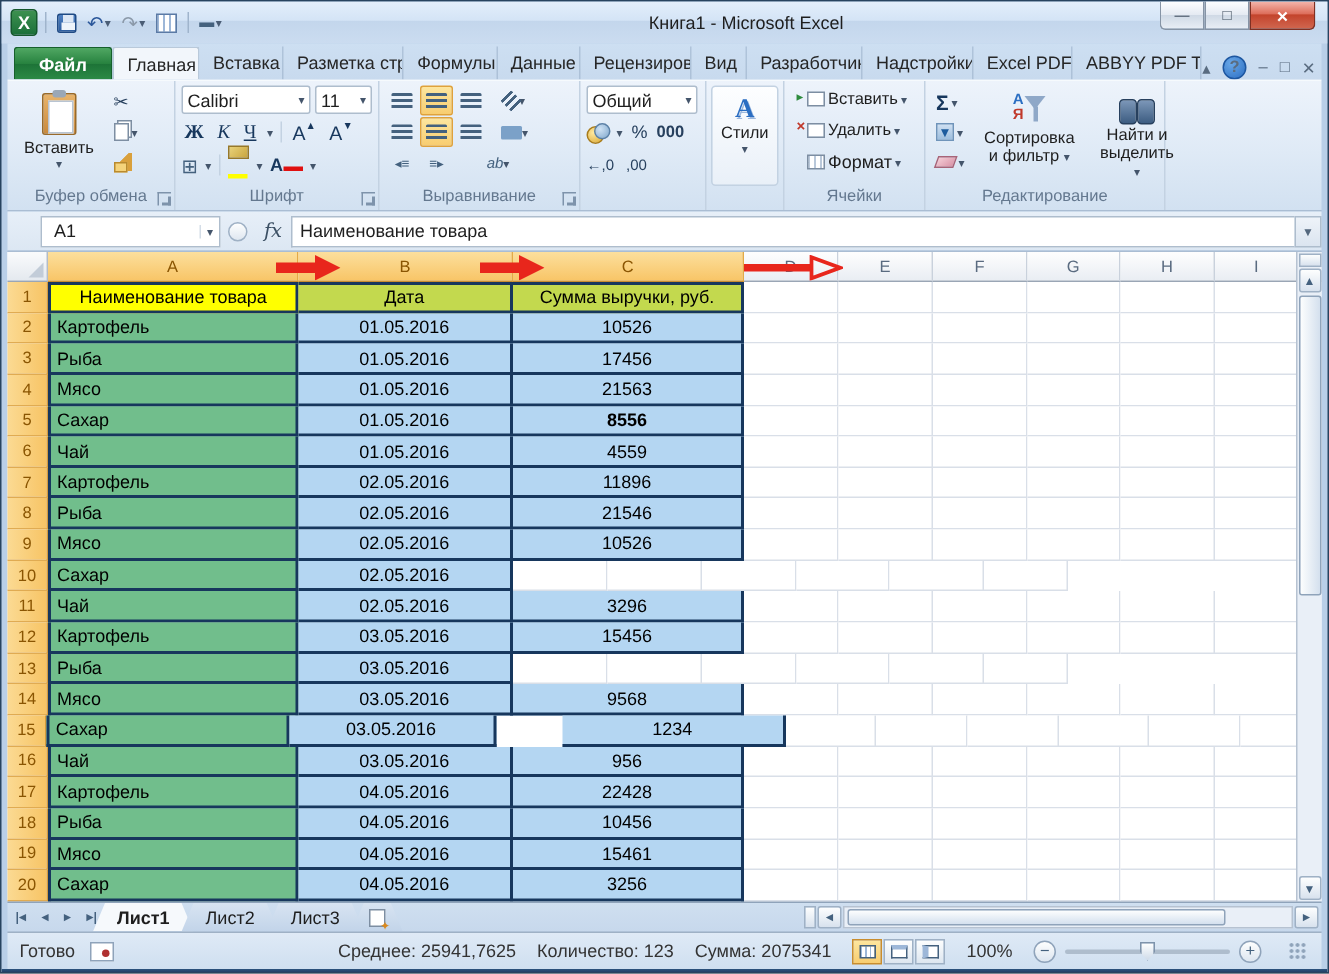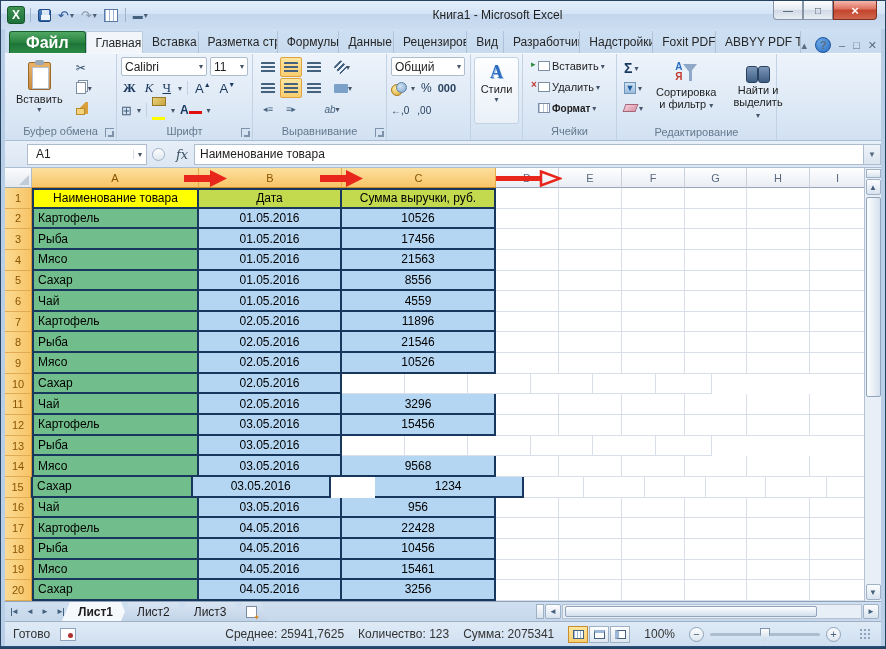--- a/index.html
+++ b/index.html
@@ -21,21 +21,21 @@
   .gridicon{ width:14px; height:13px; border:1px solid #5b7aa5; background:
     linear-gradient(#fff,#fff) , repeating-linear-gradient(90deg,#9db7d8 0 1px,#fff 1px 4px); background-blend-mode:multiply;}
   .title{ flex:1; text-align:center; font-size:12px; color:#1e1e1e; padding-right:40px;}
   .winbtns{ display:flex; position:absolute; right:8px; top:0; }
   .wbtn{ width:30px; height:19px; border:1px solid #8694a5; border-top:none; background:linear-gradient(180deg,#fdfeff,#e4eaf2 50%,#cfd9e5 51%,#e8eef5); font-size:10px; color:#3c4a5a; display:flex; align-items:center; justify-content:center; }
   .wbtn.min{ border-radius:0 0 0 4px; }
   .wbtn.close{ width:44px; background:linear-gradient(180deg,#f4b6ac,#dd6f5c 45%,#c3442c 50%,#d0664f); color:#fff; font-weight:bold; font-size:13px; border-radius:0 0 4px 0; border-color:#7e3023; }
 
   
   .tabrow{ position:absolute; left:4px; right:4px; top:28px; height:24px; background:linear-gradient(180deg,#cddff2,#c8daee); display:flex; align-items:flex-end; }
-  .ftab{ height:22px; margin-left:4px; padding:0 16px; background:linear-gradient(180deg,#50a763,#27823f 50%,#1d7337 51%,#2b8a46); border:1px solid #16602c; border-bottom:none; border-radius:3px 3px 0 0; color:#fff; font-size:16px; font-weight:bold; display:flex; align-items:center; }
+  .ftab{ height:22px; margin-left:4px; padding:0 16px; background:linear-gradient(180deg,#50a763,#27823f 50%,#1d7337 51%,#2b8a46); border:1px solid #16602c; border-bottom:none; border-radius:3px 3px 0 0; color:#fff; font-size:12px; font-weight:bold; display:flex; align-items:center; }
   .rtab{ height:22px; padding:0 9px; font-size:12px; color:#262626; display:flex; align-items:center; border-right:1px solid rgba(120,145,175,.35); white-space:nowrap; overflow:hidden; }
   .rtab.active{ background:#f2f6fb; border:1px solid #b9c9da; border-bottom:none; border-radius:2px 2px 0 0; }
   .tabicons{ margin-left:auto; display:flex; align-items:center; gap:8px; padding-right:4px; font-size:11px; color:#53masked6b7f; }
   .tabicons span{ color:#5a6c80;}
   .helpbtn{ width:16px; height:16px; border-radius:50%; background:radial-gradient(circle at 35% 30%,#6aa8e8,#2b6ec2); color:#fff; font-weight:bold; font-size:11px; display:flex; align-items:center; justify-content:center; border:1px solid #1d56a0; }
 
   
   .ribbon{ position:absolute; left:4px; right:4px; top:52px; height:88px; background:linear-gradient(180deg,#edf3fb 0%,#dfeaf6 55%,#d2e1f1 100%); border-top:1px solid #f6fafd; border-bottom:1px solid #aabdd3; display:flex; }
   .rgroup{ height:100%; border-right:1px solid #c3d2e2; display:flex; flex-direction:column; position:relative; }
   .rbody{ flex:1; display:flex; padding:3px 4px 0 4px; gap:3px; }
@@ -189,21 +189,21 @@
     <div class="ftab">Файл</div>
       <div class="rtab active">Главная</div>
       <div class="rtab">Вставка</div>
       <div class="rtab">Разметка стр</div>
       <div class="rtab">Формулы</div>
       <div class="rtab">Данные</div>
       <div class="rtab">Рецензиров</div>
       <div class="rtab">Вид</div>
       <div class="rtab">Разработчик</div>
       <div class="rtab">Надстройки</div>
-      <div class="rtab">Foxit PDF</div>
+      <div class="rtab">Excel PDF</div>
       <div class="rtab">ABBYY PDF Tr</div>
       <div class="tabicons">
       <span>▴</span>
       <span class="helpbtn">?</span>
       <span>–</span>
       <span>□</span>
       <span>✕</span>
     </div>
   </div>
 
@@ -350,21 +350,21 @@
             <span style="font-size:11px;color:#1e1e1e;">Вставить</span>
             <span class="dd">▾</span>
           </div>
         <div class="mbtn">
             <span class="cellico del"></span>
             <span style="font-size:11px;color:#1e1e1e;">Удалить</span>
             <span class="dd">▾</span>
           </div>
         <div class="mbtn">
             <span class="cellico fmtc"></span>
-            <span style="font-size:10px;color:#1e1e1e;font-weight:bold;">Формат</span>
+            <span style="font-size:12px;color:#1e1e1e;">Формат</span>
             <span class="dd">▾</span>
           </div>
       </div>
       <div class="rlabel"><span>Ячейки</span></div>
     </div>
 
     <div class="rgroup" style="width:160px;">
       <div class="rbody">
         <div class="minicol">
           <div class="mbtn">
@@ -469,21 +469,21 @@
           <div class="cell c-e" style="width: 63px;"></div>
           <div class="cell c-e" style="width: 63px;"></div>
           <div class="cell c-e" style="width: 62px;"></div>
           <div class="cell c-e" style="width: 63px;"></div>
           <div class="cell c-e" style="width: 56px;"></div>
         </div>
         <div class="grow">
           <div class="rowhdr">5</div>
           <div class="cell c-a" style="width: 167px;">Сахар</div>
           <div class="cell c-b" style="width: 143px;">01.05.2016</div>
-          <div class="cell c-b" style="width: 154px;">8556</div>
+          <div class="cell c-b" style="width: 154px; font-weight: bold;">8556</div>
           <div class="cell c-e" style="width: 63px;"></div>
           <div class="cell c-e" style="width: 63px;"></div>
           <div class="cell c-e" style="width: 63px;"></div>
           <div class="cell c-e" style="width: 62px;"></div>
           <div class="cell c-e" style="width: 63px;"></div>
           <div class="cell c-e" style="width: 56px;"></div>
         </div>
         <div class="grow">
           <div class="rowhdr">6</div>
           <div class="cell c-a" style="width: 167px;">Чай</div>

